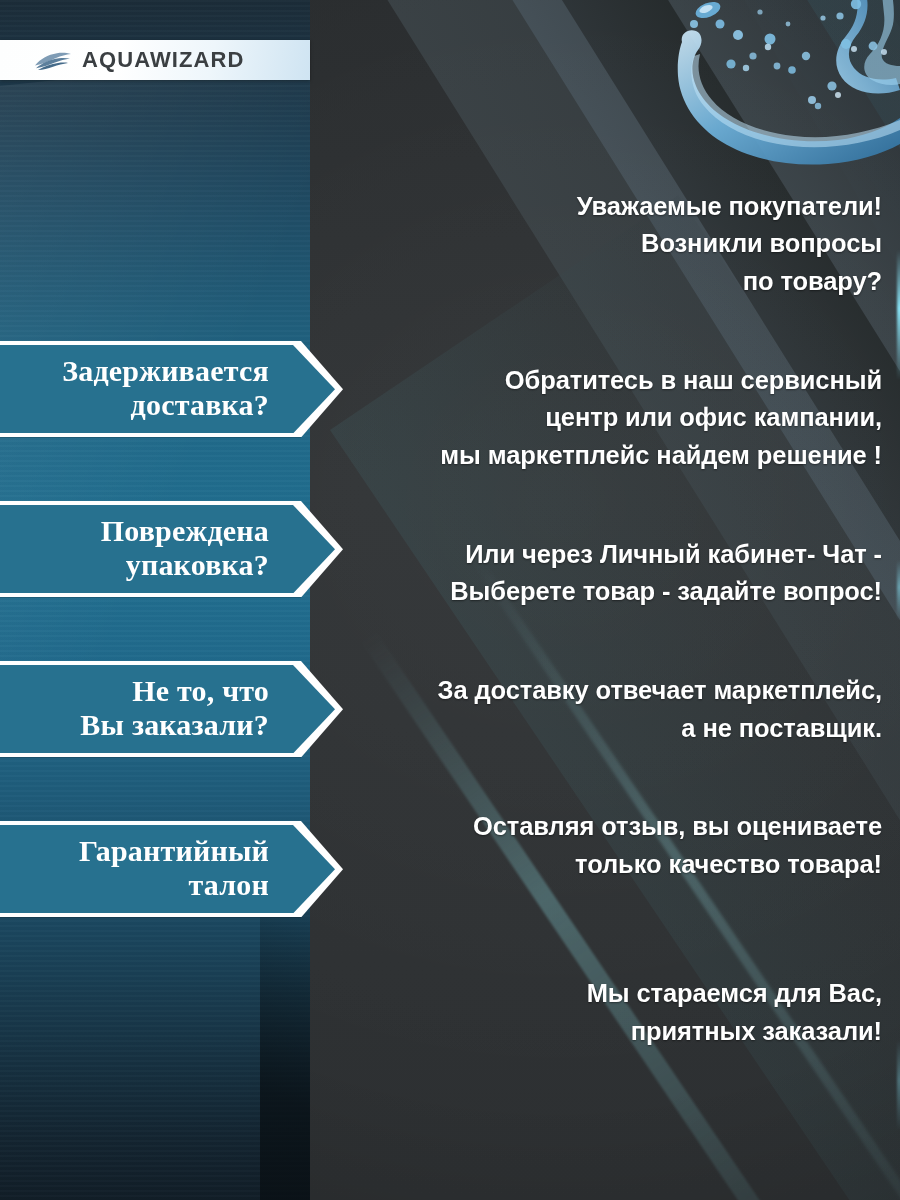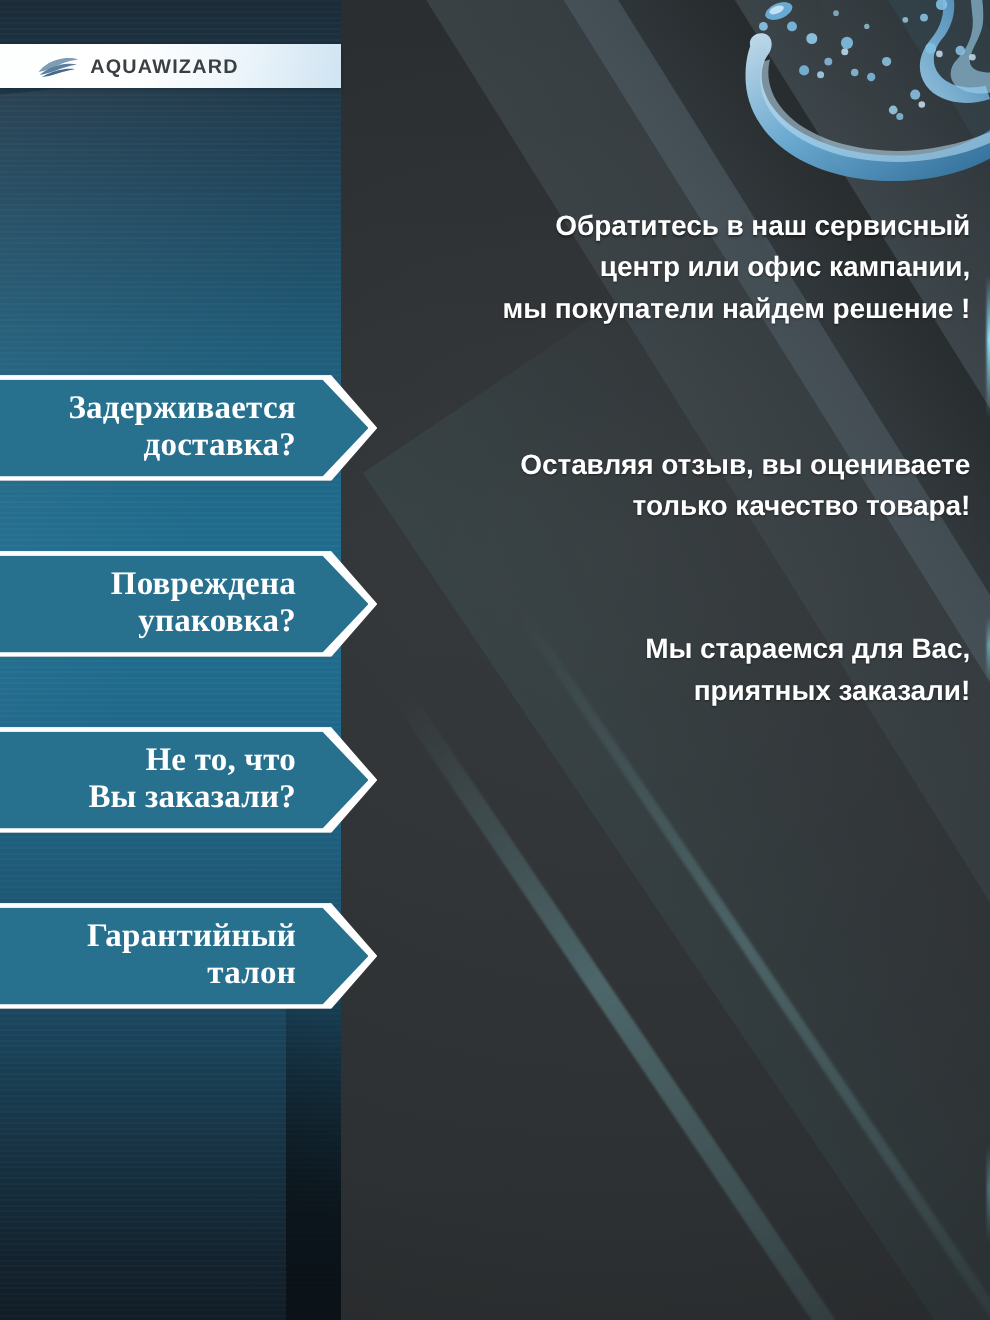--- a/index.html
+++ b/index.html
@@ -134,21 +134,21 @@
     background:linear-gradient(100deg,#fdfefe 0%, #ffffff 38%, #eef6fb 68%, #cfe4f2 100%);
     display:flex; align-items:center;
     padding-left:34px;
     gap:10px;
     box-shadow:0 1px 3px rgba(0,0,0,.35);
   }
   .logo-mark { width:38px; height:20px; flex:none; }
   .logo-text {
     font-family:"Liberation Sans", sans-serif;
     font-weight:700;
-    font-size:18px;
+    font-size:22px;
     letter-spacing:1.1px;
     color:#3b3f42;
     line-height:1;
   }
   .tab-wrap {
     position:absolute; left:-8px; width:351px;
     background:#ffffff;
     -webkit-clip-path: polygon(0 0, 309px 0, 351px 50%, 309px 100%, 0 100%);
     clip-path: polygon(0 0, 309px 0, 351px 50%, 309px 100%, 0 100%);
     padding:4px 0;
@@ -186,21 +186,21 @@
     font-family:"Liberation Sans", sans-serif;
     font-weight:700;
     font-size:25.5px;
     line-height:1.48;
     letter-spacing:-.1px;
     text-shadow:0 1px 2px rgba(0,0,0,.45);
     white-space:pre-line;
   }
   .para { margin:0 0 23px 0; }
   .para:last-child { margin-bottom:0; }
-  .gap-lg { margin-bottom:54px;margin-top:43px; }
+  .gap-lg { margin-bottom:54px; }
 </style>
 </head>
 <body>
 
 <div id="canvas">
 
   <div class="bg-base"></div>
   <div class="facet f1"></div>
   <div class="facet f4"></div>
   <div class="facet f8"></div>
@@ -300,22 +300,29 @@
   <div class="tab-wrap t3">
     <div class="tab-inner">Не то, что
 Вы заказали?</div>
   </div>
   <div class="tab-wrap t4">
     <div class="tab-inner">Гарантийный
 талон</div>
   </div>
 
   <div class="copy">
+    <p class="para">Уважаемые покупатели!
+Возникли вопросы
+по товару?</p>
     <p class="para">Обратитесь в наш сервисный
 центр или офис кампании,
-мы покупатели найдем решение !</p>
+мы маркетплейс найдем решение !</p>
+    <p class="para">Или через Личный кабинет- Чат -
+Выберете товар - задайте вопрос!</p>
+    <p class="para">За доставку отвечает маркетплейс,
+а не поставщик.</p>
     <p class="para gap-lg">Оставляя отзыв, вы оцениваете
 только  качество товара!</p>
     <p class="para">Мы стараемся для Вас,
 приятных заказали!</p>
   </div>
 
 </div>
 
 </body></html>

